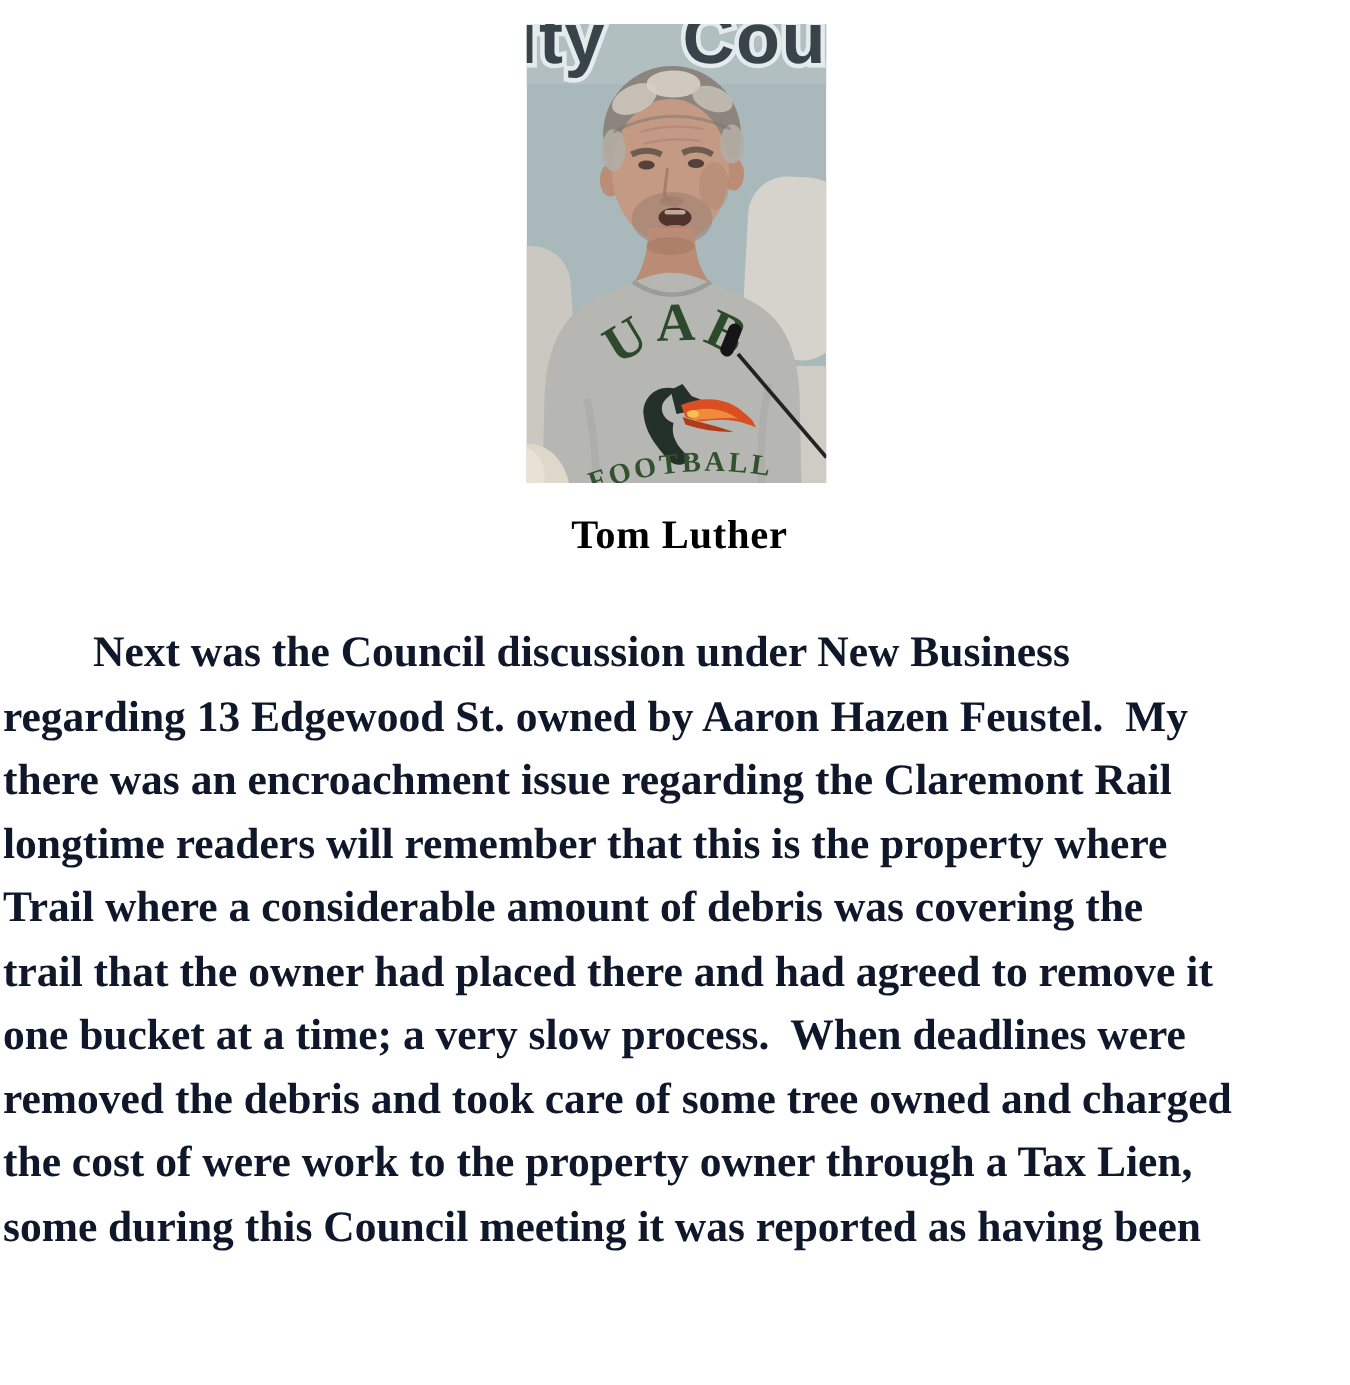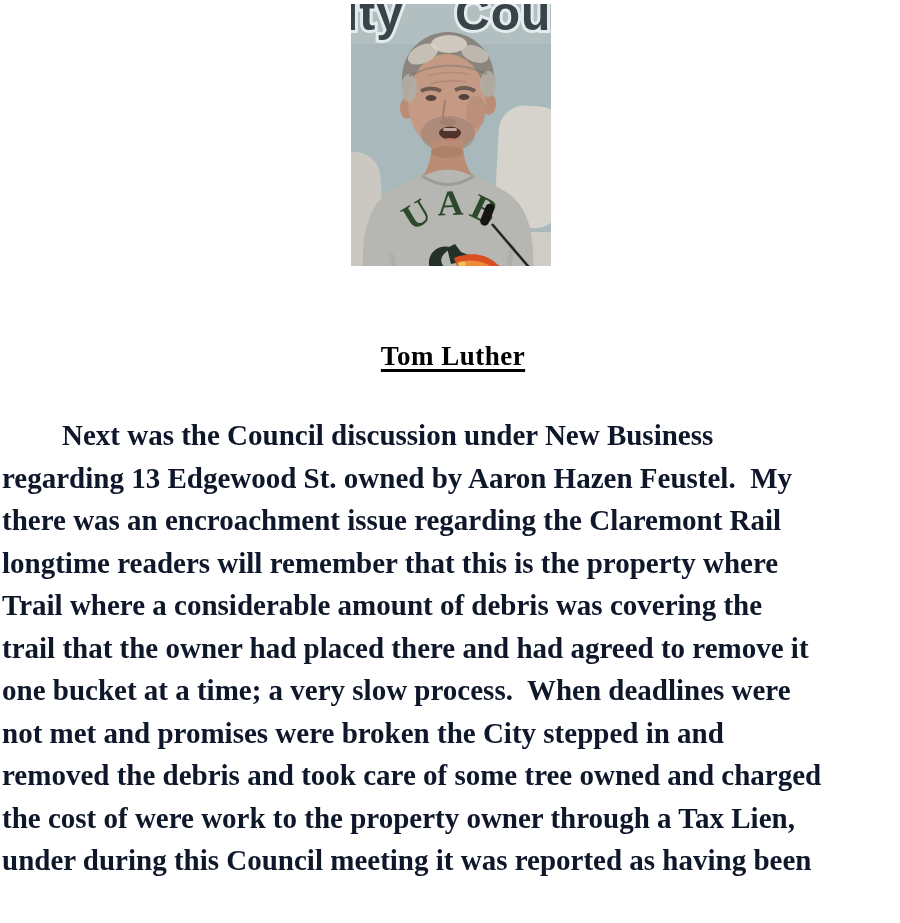--- a/index.html
+++ b/index.html
@@ -6,35 +6,34 @@
   body {
     width: 900px; height: 923px;
     background: #ffffff;
     overflow: hidden;
     position: relative;
     font-family: "Liberation Serif", "DejaVu Serif", serif;
     color: #000000;
   }
   .photo-figure { position: absolute; left: 0; top: 0; margin: 0; }
   .photo {
-    position: absolute; left: 351px; top: 4px;
-    width: 200px; height: 262px;
+    position: absolute; left: 351px; top: 16px;
+    width: 200px; height: 306px;
     overflow: hidden;
   }
   .photo svg { display: block; }
   .caption {
     position: absolute; left: 331px; top: 341px; width: 244px;
     text-align: center;
     font-weight: bold;
     font-size: 27px;
     line-height: 30px;
     color: #000000;
   }
   .caption-text {
-    text-decoration: underline;
     text-decoration-thickness: 2.5px;
     text-underline-offset: 4px;
     letter-spacing: 0.5px;
     text-align: right;
   }
   .body-text {
     position: absolute; left: 2px; top: 414px; width: 898px;
     font-weight: bold;
     font-size: 29px;
     color: #0f172a;
@@ -171,17 +170,16 @@
 </figure>
 
 <div class="body-text">
   <div class="line indent">Next was the Council discussion under New Business</div>
   <div class="line">regarding 13 Edgewood St. owned by Aaron Hazen Feustel.  My</div>
   <div class="line">there was an encroachment issue regarding the Claremont Rail</div>
   <div class="line">longtime readers will remember that this is the property where</div>
   <div class="line">Trail where a considerable amount of debris was covering the</div>
   <div class="line">trail that the owner had placed there and had agreed to remove it</div>
   <div class="line">one bucket at a time; a very slow process.  When deadlines were</div>
-  <div class="line">not met and promises were broken the City stepped in and</div>
   <div class="line">removed the debris and took care of some tree owned and charged</div>
   <div class="line">the cost of were work to the property owner through a Tax Lien,</div>
-  <div class="line">under during this Council meeting it was reported as having been</div>
+  <div class="line">some during this Council meeting it was reported as having been</div>
 </div>
 
 </body></html>

